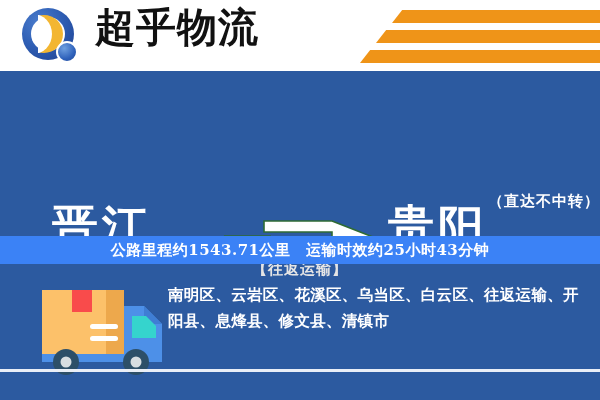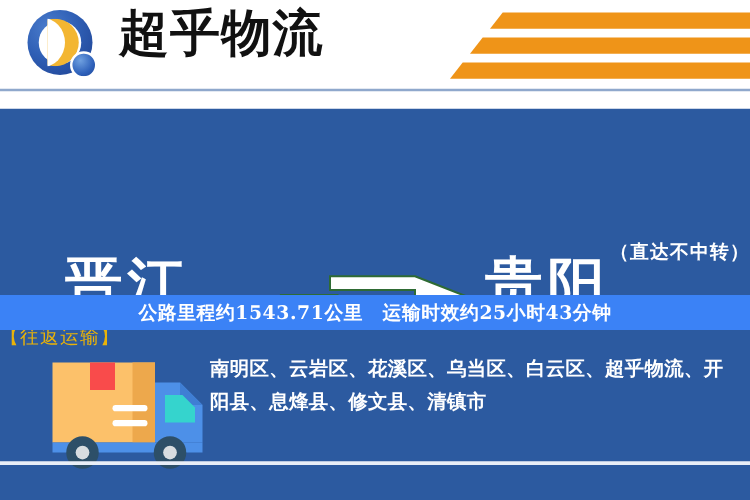--- a/index.html
+++ b/index.html
@@ -4,21 +4,21 @@
 <style>
   html,body{margin:0;padding:0;}
   body{
     width:600px;height:400px;overflow:hidden;
     font-family:"Liberation Sans","DejaVu Sans",sans-serif;
     background:#2c5aa0;
   }
   .poster{position:relative;width:600px;height:400px;background:#2c5aa0;overflow:hidden;}
 
   
-  .header{position:absolute;left:0;top:0;width:600px;height:87px;background:#ffffff;overflow:hidden;text-align:right;}
+  .header{position:absolute;left:0;top:0;width:600px;height:71px;background:#ffffff;overflow:hidden;text-align:right;}
   .header-rule{position:absolute;left:0;top:71px;width:600px;height:2px;background:#8fa8cc;}
 
   .logo-mark{position:absolute;left:22px;top:8px;width:62px;height:58px;}
   .logo-ring{position:absolute;left:0;top:0;width:52px;height:52px;border-radius:50%;
     background:radial-gradient(circle at 32% 28%, #4a7ccc 0%, #2f5fb5 45%, #1d3f8f 100%);}
   .logo-hole{position:absolute;left:9px;top:9px;width:34px;height:34px;border-radius:50%;background:#ffffff;}
   .logo-moon{position:absolute;left:16px;top:7px;width:30px;height:38px;overflow:hidden;}
   .logo-moon:before{content:"";position:absolute;left:-13px;top:0;width:38px;height:38px;border-radius:50%;
     background:#f3b632;}
   .logo-moon:after{content:"";position:absolute;left:-24px;top:-1px;width:38px;height:40px;border-radius:50%;
@@ -44,22 +44,22 @@
   .route{position:absolute;left:0;top:73px;width:600px;height:163px;}
 
   .city{position:absolute;top:126px;font-size:46px;line-height:56px;font-weight:bold;color:#ffffff;
     font-family:"DejaVu Serif","Liberation Serif",serif;letter-spacing:4px;white-space:nowrap;}
   .city-from{left:52px;}
   .city-to{left:388px;}
 
   .tag-direct{position:absolute;left:0;top:118px;width:600px;text-align:right;
     font-size:15px;line-height:20px;font-weight:bold;color:#ffffff;letter-spacing:1px;
     font-family:"DejaVu Sans","Liberation Sans",sans-serif;}
-  .tag-round{position:absolute;left:0;top:186px;width:600px;text-align:left;
-    font-size:15px;line-height:20px;font-weight:normal;color:#eab308;letter-spacing:1px;
+  .tag-round{position:absolute;left:0;top:186px;width:600px;text-align:center;
+    font-size:15px;line-height:20px;font-weight:bold;color:#e5e5e5;letter-spacing:1px;
     font-family:"DejaVu Sans","Liberation Sans",sans-serif;}
 
   .arrows{position:absolute;left:222px;top:146px;width:158px;height:36px;}
   .arrows svg{display:block;}
 
   
   .infobar{position:absolute;left:0;top:236px;width:600px;height:28px;background:#3b82f6;
     display:flex;align-items:center;justify-content:center;}
   .infobar-text{font-size:15px;font-weight:bold;color:#ffffff;white-space:nowrap;letter-spacing:0.5px;
     font-family:"DejaVu Serif","Liberation Serif",serif;}
@@ -142,18 +142,18 @@
 
         <rect x="6" y="74" width="120" height="8" fill="#4d90e8"></rect>
 
         <circle cx="30" cy="82" r="13" fill="#2d4f68"></circle>
         <circle cx="30" cy="82" r="5.5" fill="#d8dde0"></circle>
         <circle cx="100" cy="82" r="13" fill="#2d4f68"></circle>
         <circle cx="100" cy="82" r="5.5" fill="#d8dde0"></circle>
       </svg>
     </div>
 
-    <div class="districts">南明区、云岩区、花溪区、乌当区、白云区、超乎物流、开阳县、息烽县、修文县、清镇市</div>
+    <div class="districts">南明区、云岩区、花溪区、乌当区、白云区、往返运输、开阳县、息烽县、修文县、清镇市</div>
 
     <div class="bottom-rule"></div>
   </div>
 
 </div>
 
 </body></html>

